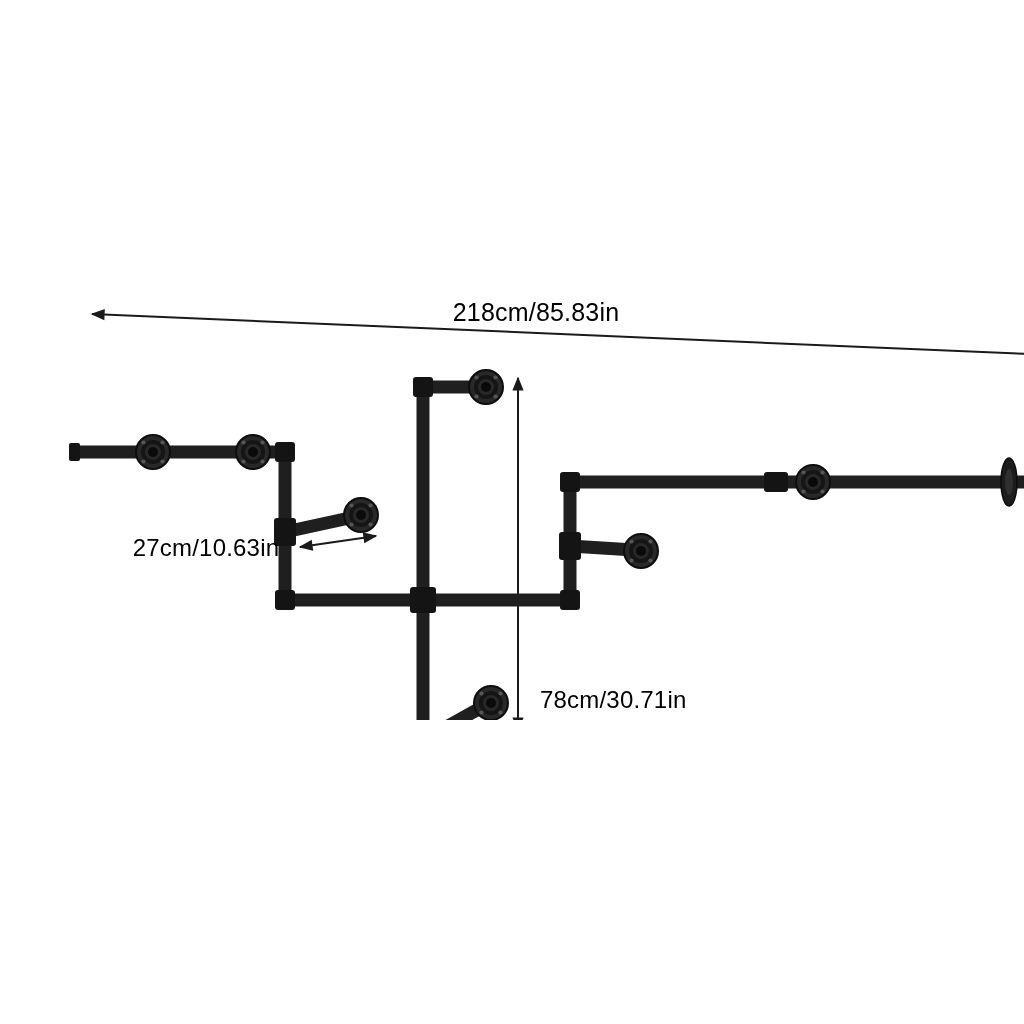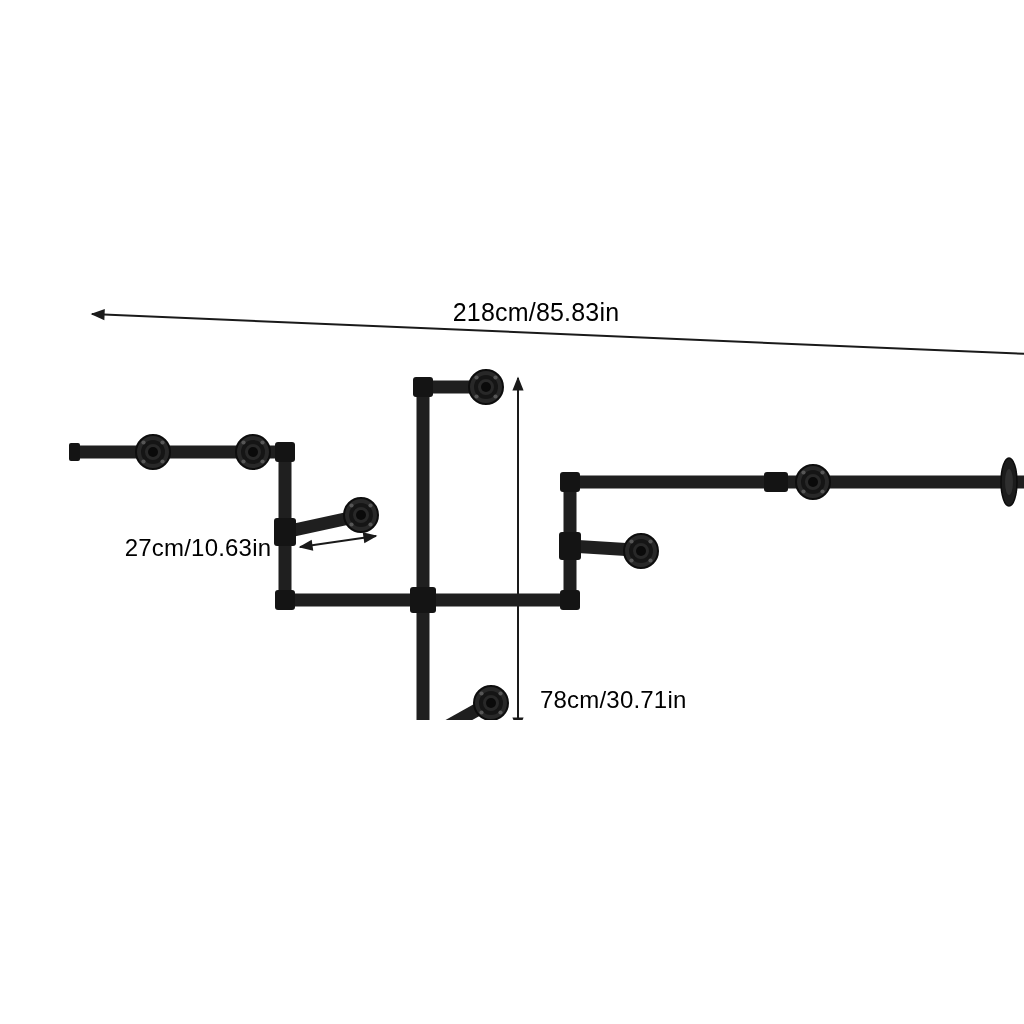--- a/index.html
+++ b/index.html
@@ -26,21 +26,21 @@
     font-weight: 400;
     white-space: nowrap;
     letter-spacing: 0.2px;
   }
   .label-total-width {
     left: 488px; top: 312px;
     transform: translate(-50%, -50%);
     font-size: 25px;
   }
   .label-hook-depth {
-    left: 150px; top: 548px;
+    left: 158px; top: 548px;
     transform: translate(-50%, -50%);
   }
   .label-drop-height {
     left: 492px; top: 700px;
     transform: translateY(-50%);
   }
 </style>
 </head>
 <body>
 

